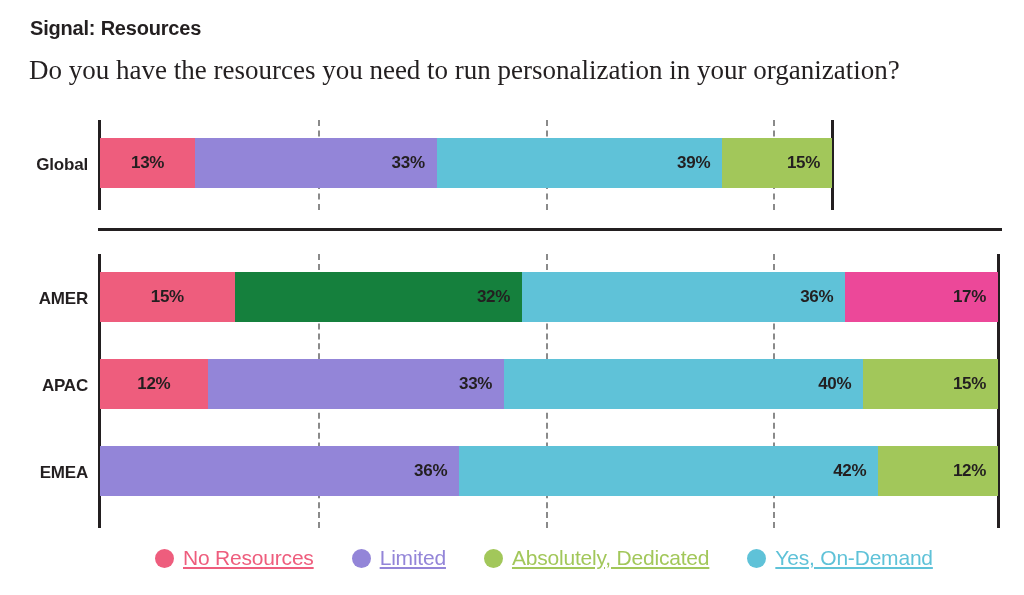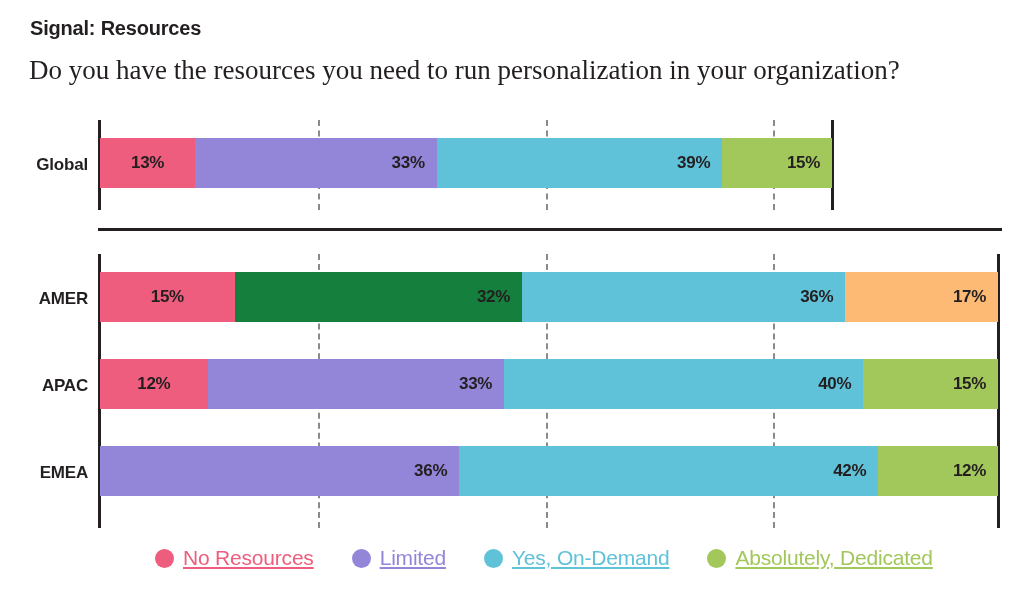--- a/index.html
+++ b/index.html
@@ -173,21 +173,21 @@
   <div class="bar-row" style="top:18px">
     <div class="seg first" style="flex:15 1 0;background:#ee5d7d">
       <span class="seg-label">15%</span>
     </div>
     <div class="seg" style="flex:32 1 0;background:#15803d">
       <span class="seg-label">32%</span>
     </div>
     <div class="seg" style="flex:36 1 0;background:#5fc2d8">
       <span class="seg-label">36%</span>
     </div>
-    <div class="seg" style="flex:17 1 0;background:#fdba74">
+    <div class="seg" style="flex:17 1 0;background:#ec4899">
       <span class="seg-label">17%</span>
     </div>
   </div>
 
   <div class="bar-row" style="top:105px">
     <div class="seg first" style="flex:12 1 0;background:#ee5d7d">
       <span class="seg-label">12%</span>
     </div>
     <div class="seg" style="flex:33 1 0;background:#9385d8">
       <span class="seg-label">33%</span>
@@ -220,20 +220,20 @@
 <div id="legend">
   <div class="legend-item">
     <span class="legend-dot" style="background: rgb(238, 93, 125);"></span>
     <span class="legend-text" style="color: rgb(238, 93, 125);">No Resources</span>
   </div>
   <div class="legend-item">
     <span class="legend-dot" style="background: rgb(147, 133, 216);"></span>
     <span class="legend-text" style="color: rgb(147, 133, 216);">Limited</span>
   </div>
   <div class="legend-item">
+    <span class="legend-dot" style="background: rgb(162, 199, 90);"></span>
+    <span class="legend-text" style="color: rgb(162, 199, 90);">Absolutely, Dedicated</span>
+  </div>
+  <div class="legend-item">
     <span class="legend-dot" style="background: rgb(95, 194, 216);"></span>
     <span class="legend-text" style="color: rgb(95, 194, 216);">Yes, On-Demand</span>
   </div>
-  <div class="legend-item">
-    <span class="legend-dot" style="background: rgb(162, 199, 90);"></span>
-    <span class="legend-text" style="color: rgb(162, 199, 90);">Absolutely, Dedicated</span>
-  </div>
 </div>
 
 </body></html>

